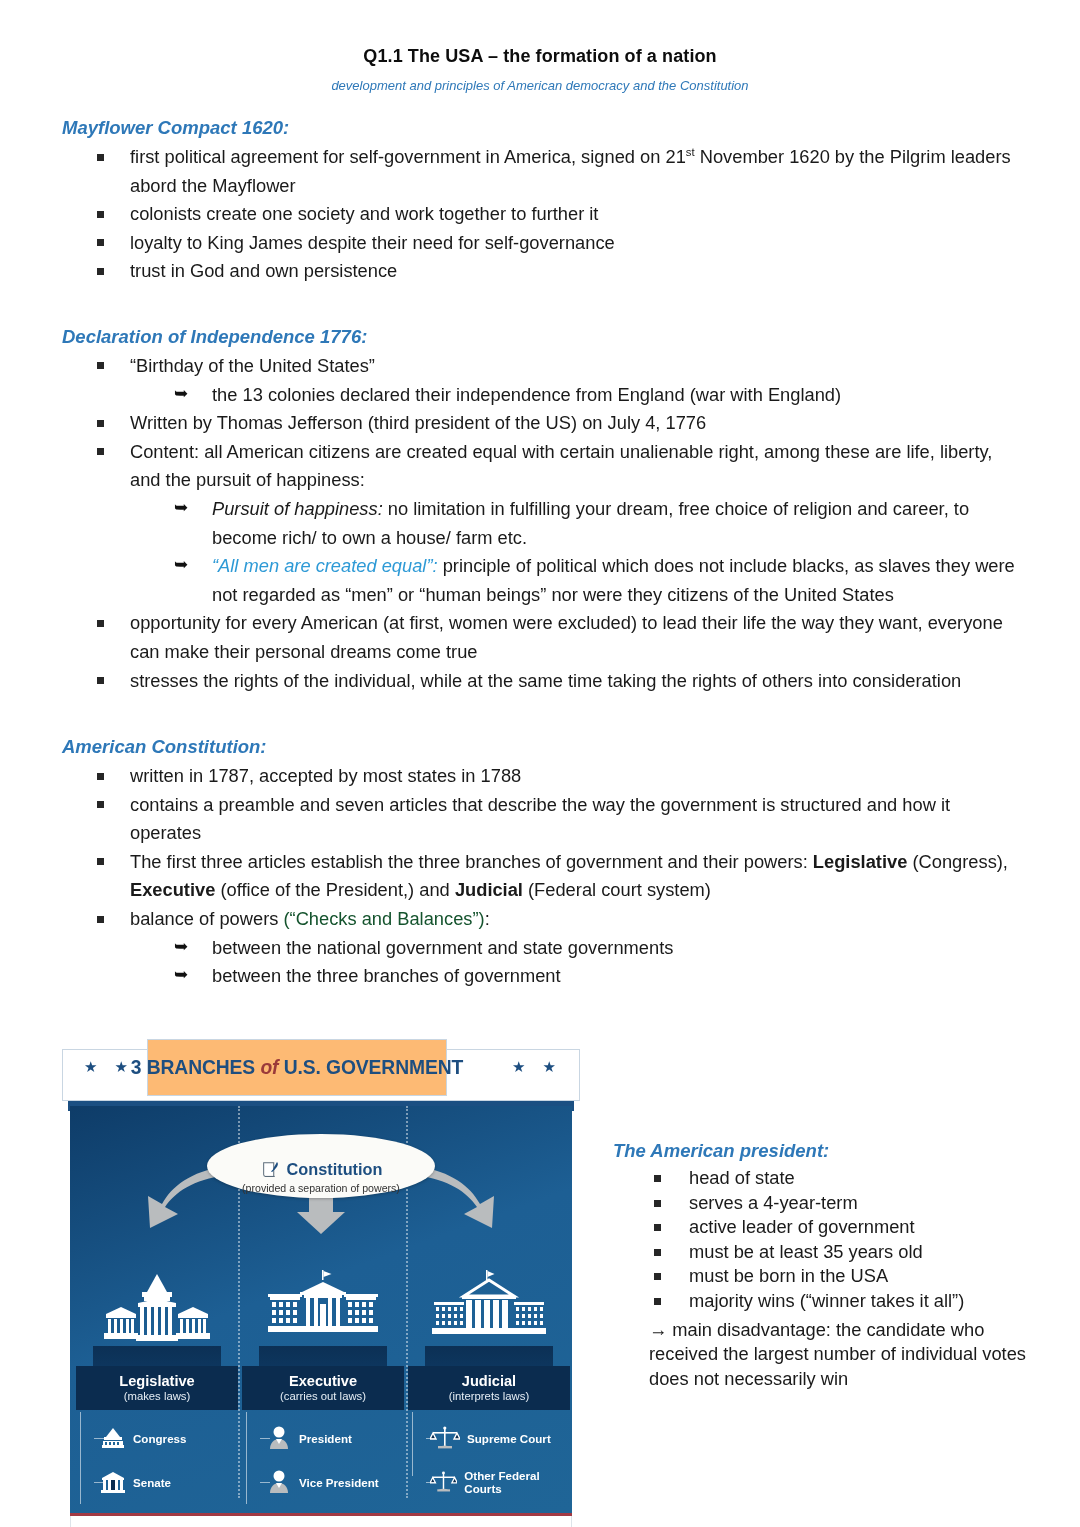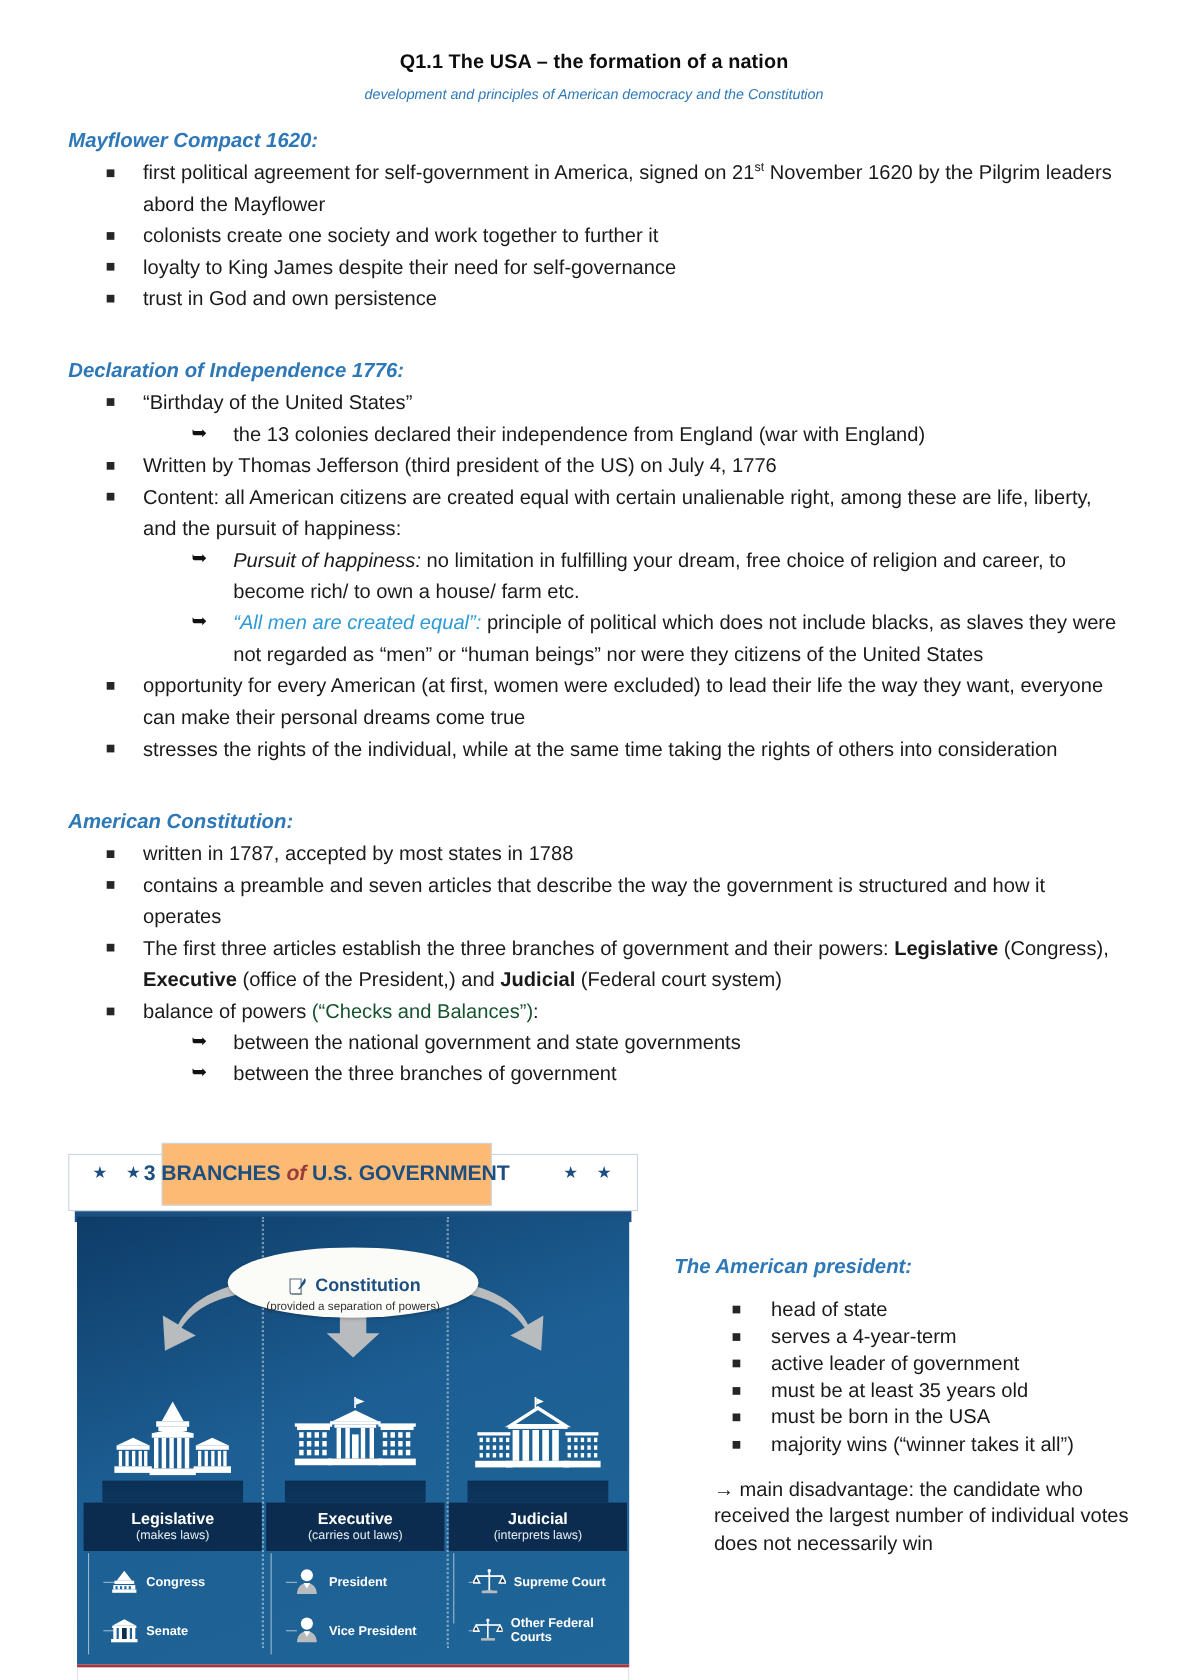--- a/index.html
+++ b/index.html
@@ -216,21 +216,21 @@
 
   
   .notes {
     position:absolute; left:613px; top:105px;
     width:420px;
   }
   .notes-heading {
     font-size:18.5px; font-weight:bold; font-style:italic; color:#2e78b8;
     margin:0 0 2px 0;
   }
-  ul.notes-list { list-style:none; margin:16px; padding:0; }
+  ul.notes-list { list-style:none; margin:4px; padding:0; }
   ul.notes-list > li {
     position:relative;
     padding-left:72px;
     font-size:18.3px;
     line-height:24.6px;
   }
   ul.notes-list > li > .sq {
     position:absolute; left:37px; top:9px;
     width:7px; height:7px; background:#262626;
   }

